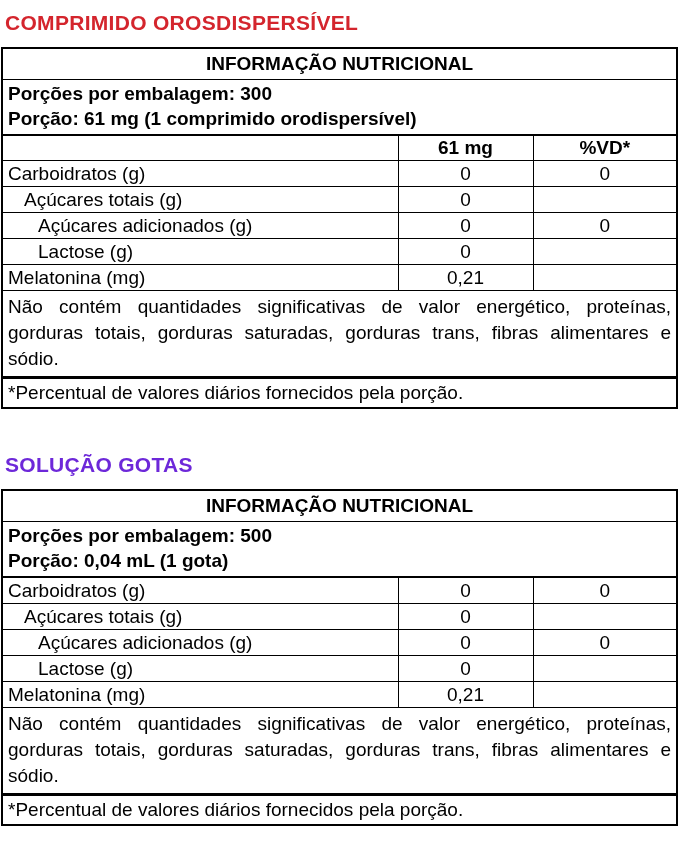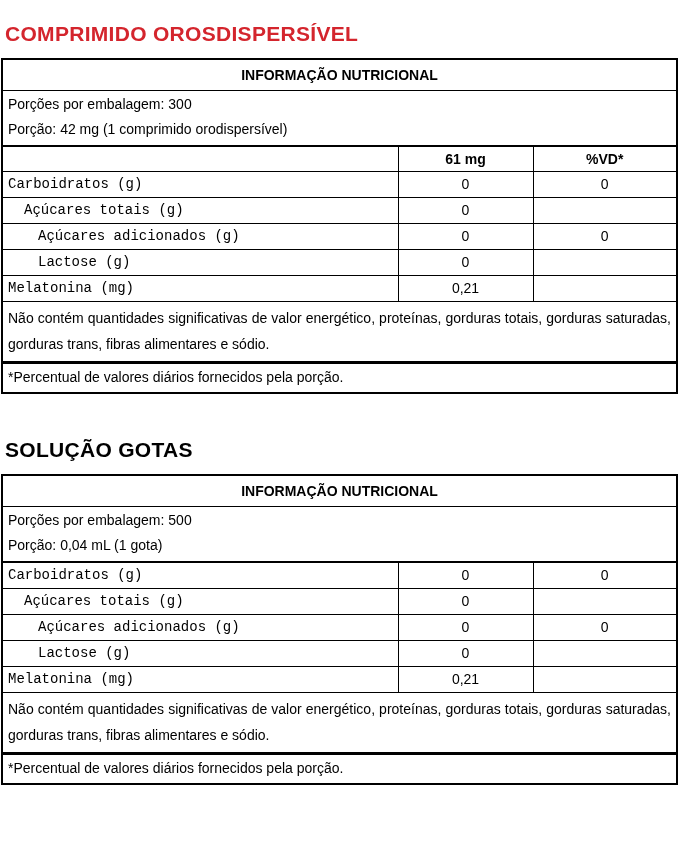--- a/index.html
+++ b/index.html
@@ -14,64 +14,65 @@
     font-family: "Liberation Sans", sans-serif;
     color: #000000;
   }
   .section-heading {
     font-size: 21px;
     font-weight: bold;
     letter-spacing: 0.3px;
     line-height: 22px;
     margin: 0 0 0 5px;
   }
-  .section-heading.first { padding-top: 23px; }
+  .section-heading.first { padding-top: 12px; }
   .section-heading.second { padding-top: 45px; }
 
   table.nutri {
     width: 677px;
     margin: 13px 0 0 1px;
     border: 2px solid #000;
     border-collapse: collapse;
     table-layout: fixed;
-    font-size: 14px;
+    font-size: 19px;
   }
   table.nutri td { padding: 0; vertical-align: middle; }
 
   col.c-label  { width: 396px; }
   col.c-amount { width: 135px; }
   col.c-dv     { width: 144px; }
 
   .t-title {
     text-align: center;
     font-weight: bold;
     line-height: 30px;
     border-bottom: 1px solid #000;
   }
   .t-serving {
     border-bottom: 2px solid #000;
     padding: 1px 0 3px 0 !important;
+    font-weight: bold;
   }
   .t-serving div {
     line-height: 25px;
     padding-left: 5px;
   }
   .hdr td {
     font-weight: bold;
     text-align: center;
     line-height: 24px;
     border-bottom: 1px solid #000;
     margin-left: 29px;
   }
   .row td {
     line-height: 25px;
     border-bottom: 1px solid #000;
   }
   td.v { border-left: 1px solid #000; text-align: center; }
-  td.lbl { padding-left: 5px !important; font-family: Liberation Mono, monospace; }
+  td.lbl { padding-left: 5px !important; }
   td.lbl.ind1 { padding-left: 21px !important; }
   td.lbl.ind2 { padding-left: 35px !important; }
 
   .t-note {
     text-align: justify;
     line-height: 26px;
     padding: 3px 5px 4px 5px !important;
     border-bottom: 3px solid #000;
   }
   .t-foot {
@@ -91,21 +92,21 @@
       <col class="c-amount">
       <col class="c-dv">
     </colgroup>
   <tbody>
     <tr>
       <td colspan="3" class="t-title">INFORMAÇÃO NUTRICIONAL</td>
     </tr>
     <tr>
       <td colspan="3" class="t-serving">
         <div>Porções por embalagem: 300</div>
-        <div>Porção: 42 mg (1 comprimido orodispersível)</div>
+        <div>Porção: 61 mg (1 comprimido orodispersível)</div>
       </td>
     </tr>
     <tr class="hdr">
       <td class="lbl"></td>
       <td class="v">61 mg</td>
       <td class="v">%VD*</td>
     </tr>
     <tr class="row">
       <td class="lbl">Carboidratos (g)</td>
       <td class="v">0</td>
@@ -133,21 +134,21 @@
     </tr>
     <tr>
       <td colspan="3" class="t-note">Não contém quantidades significativas de valor energético, proteínas, gorduras totais, gorduras saturadas, gorduras trans, fibras alimentares e sódio.</td>
     </tr>
     <tr>
       <td colspan="3" class="t-foot">*Percentual de valores diários fornecidos pela porção.</td>
     </tr>
   </tbody>
 </table>
 
-<h2 class="section-heading second" style="color: #000000;">SOLUÇÃO GOTAS</h2>
+<h2 class="section-heading second" style="color: #6d28d9;">SOLUÇÃO GOTAS</h2>
 
 <table class="nutri">
   <colgroup>
       <col class="c-label">
       <col class="c-amount">
       <col class="c-dv">
     </colgroup>
   <tbody>
     <tr>
       <td colspan="3" class="t-title">INFORMAÇÃO NUTRICIONAL</td>

